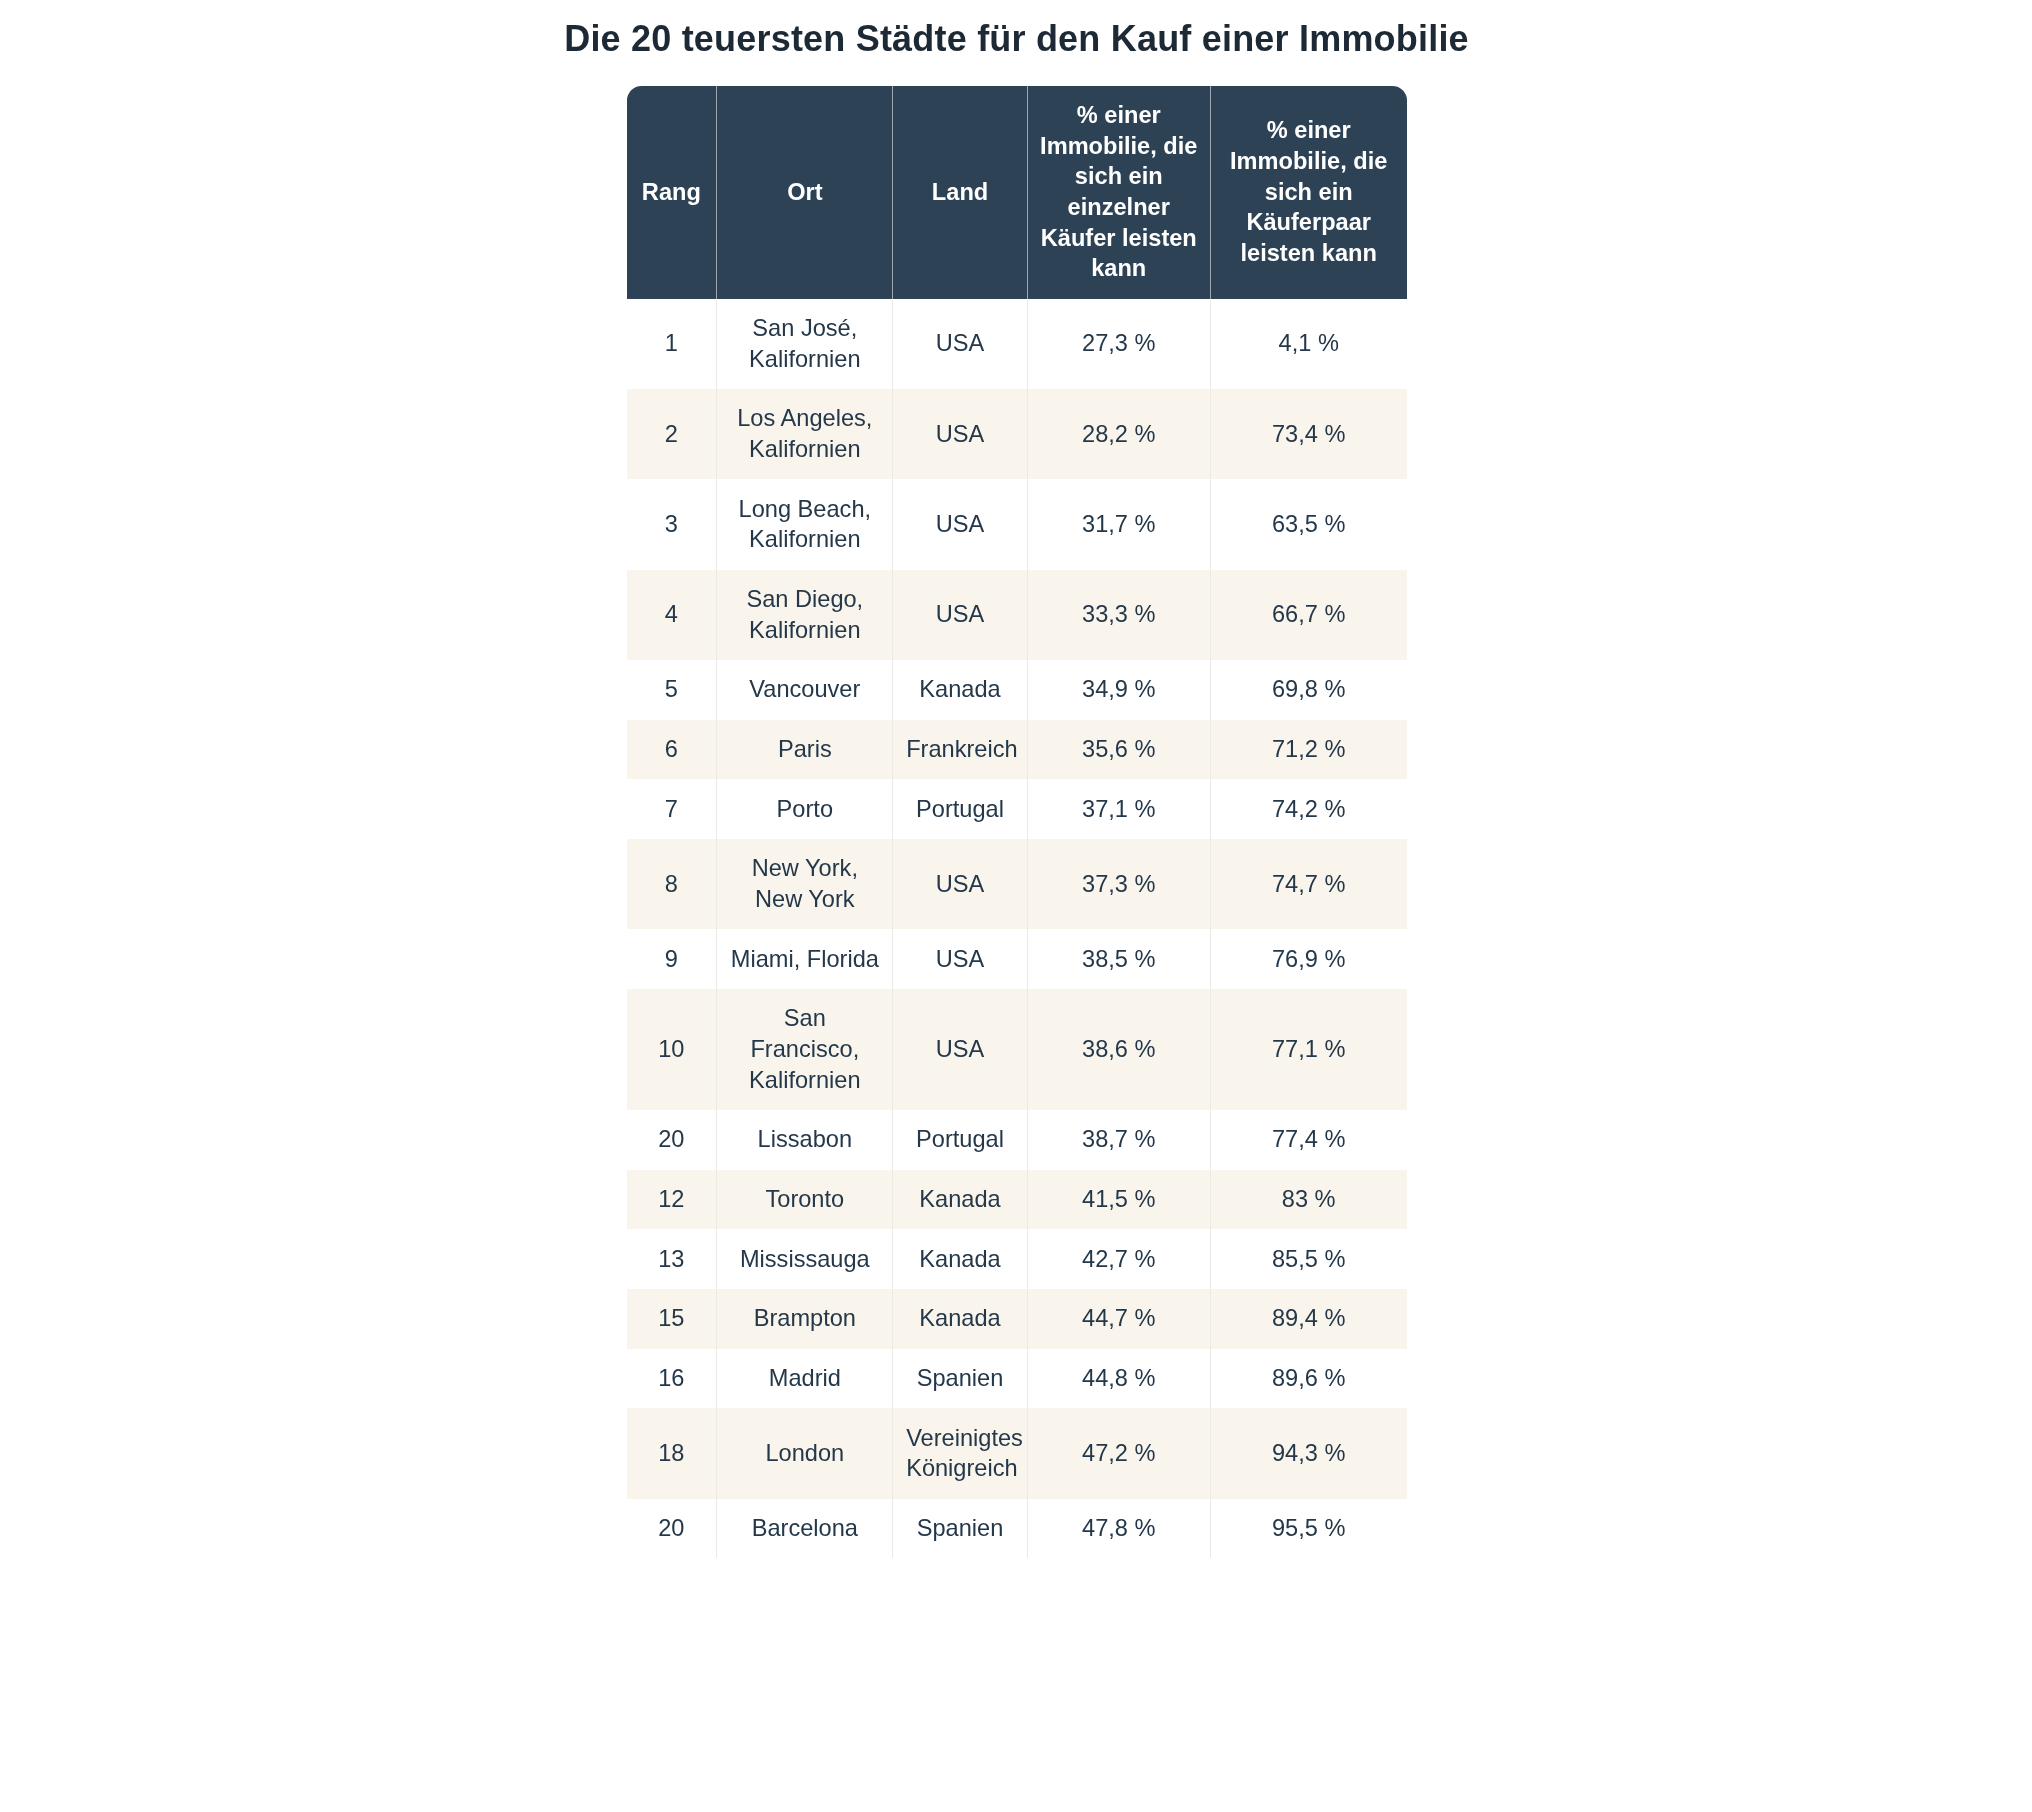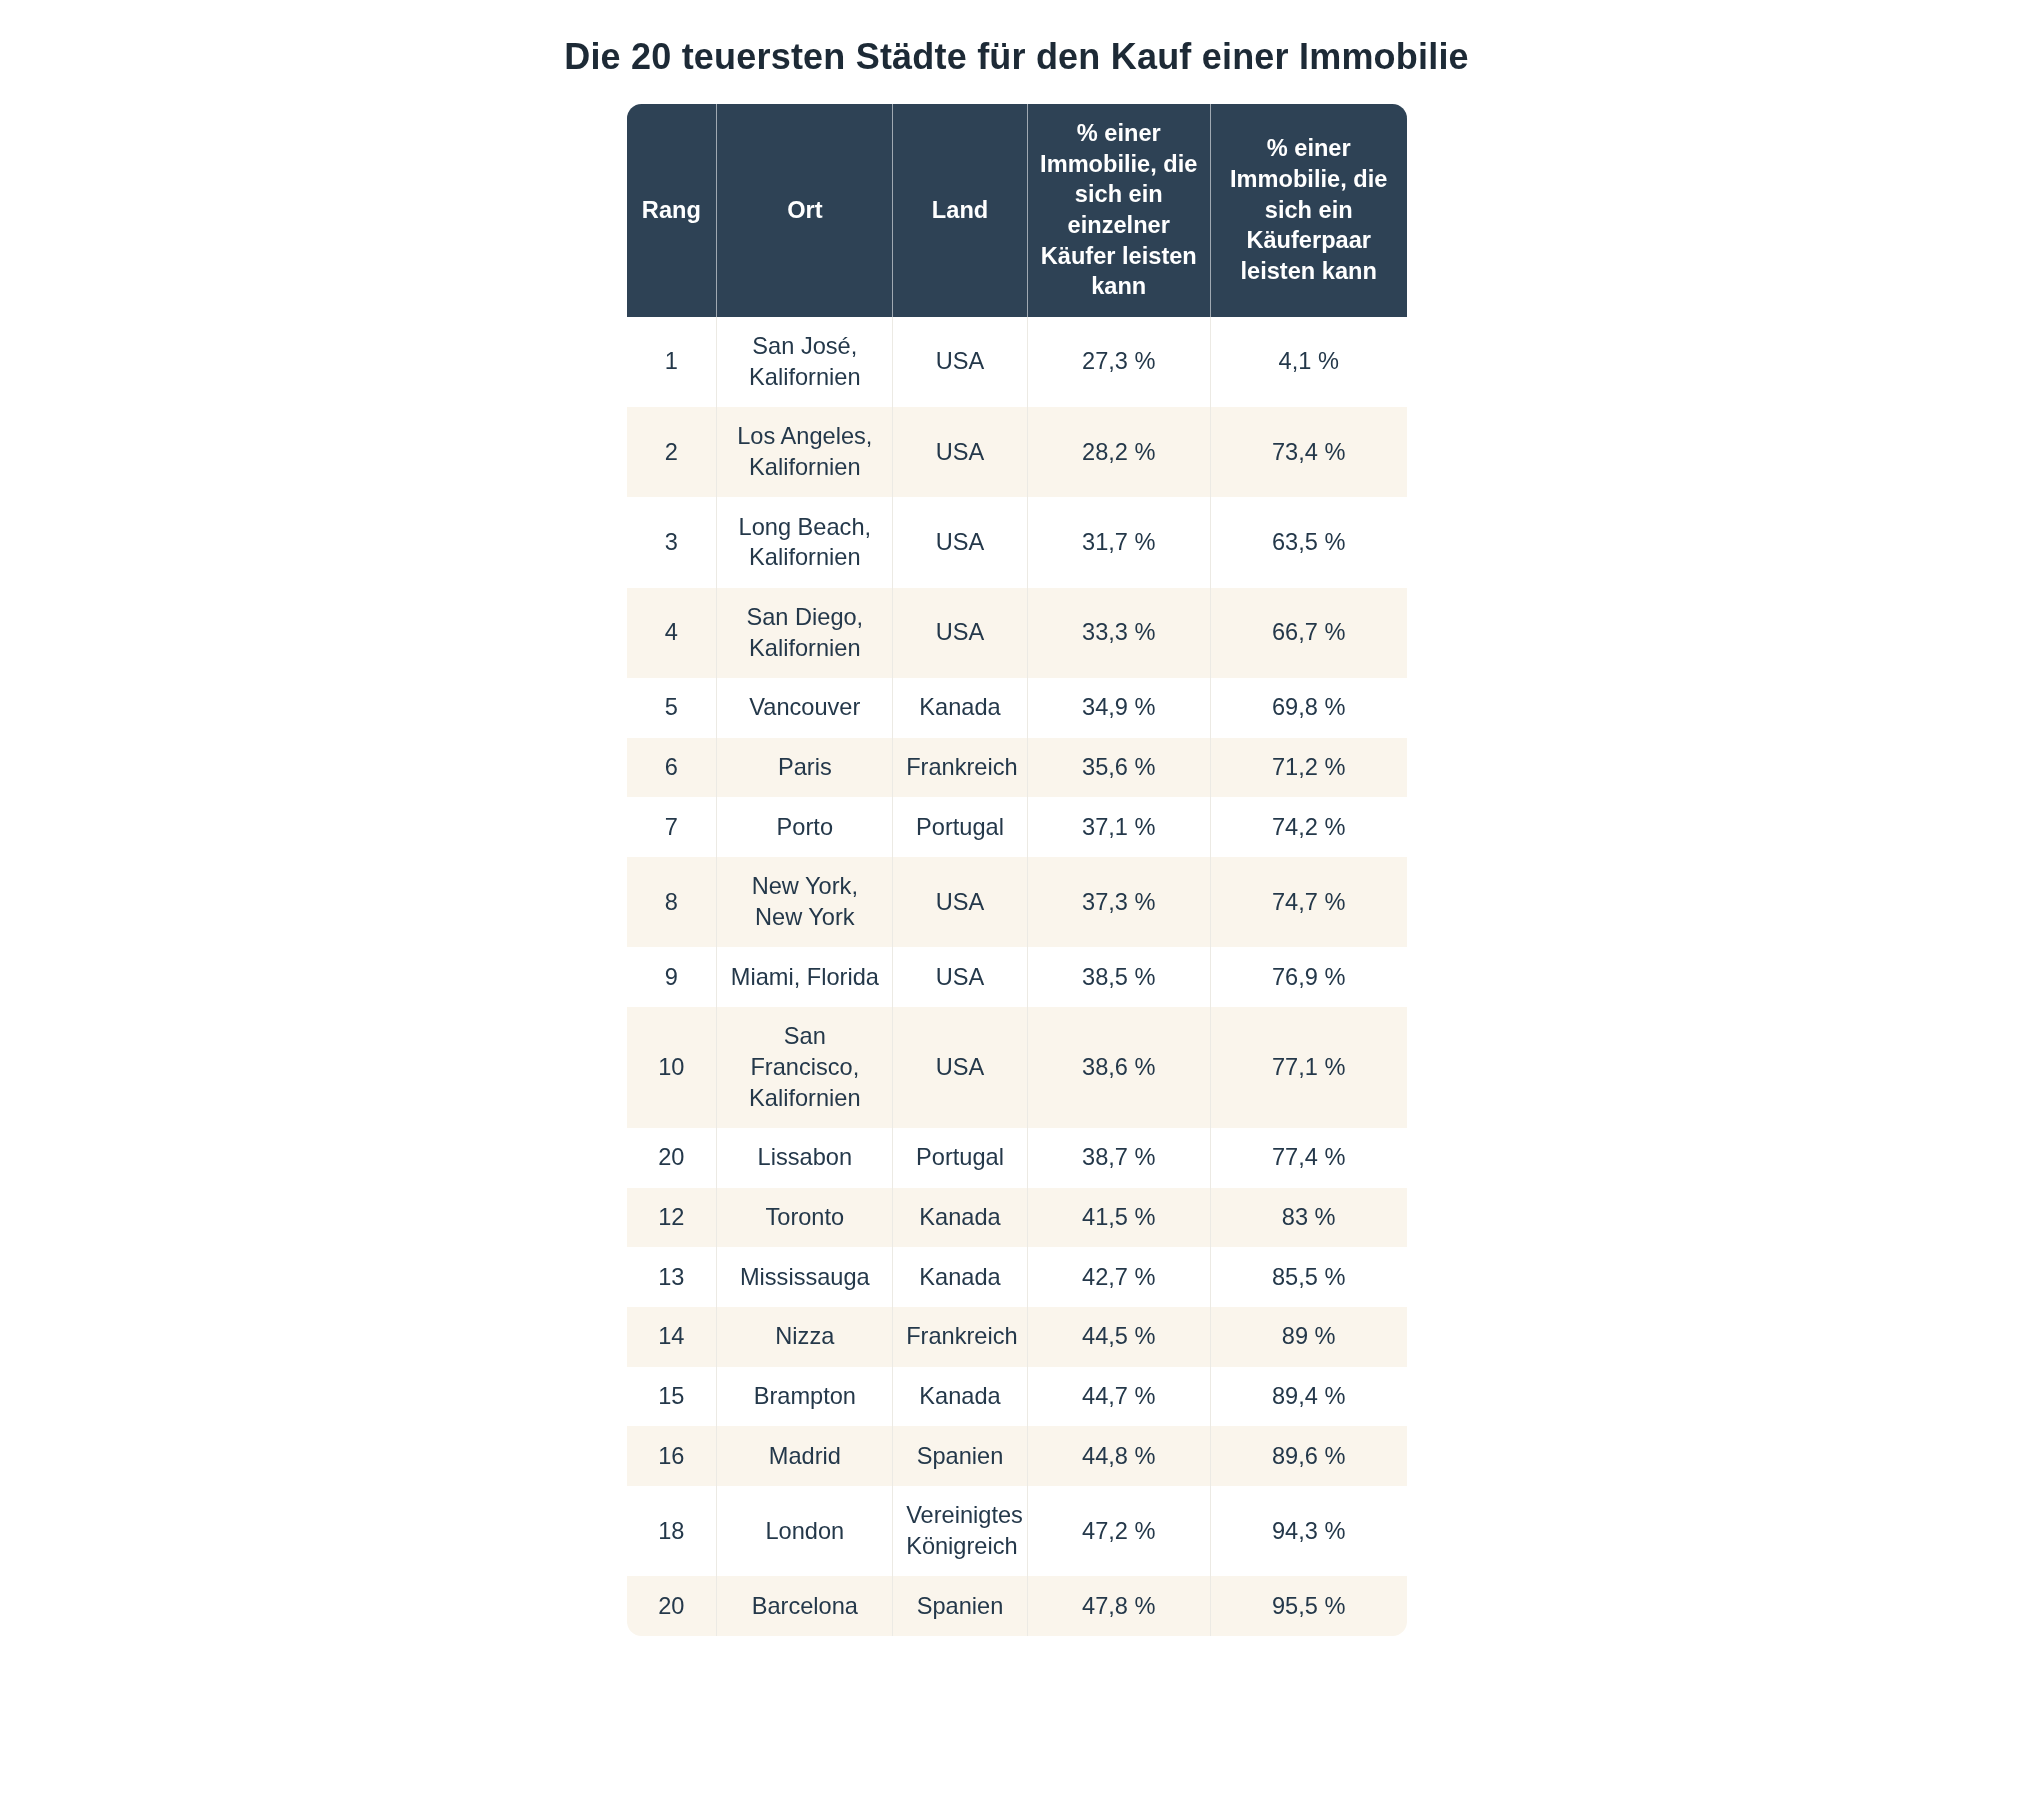--- a/index.html
+++ b/index.html
@@ -16,21 +16,21 @@
   html,body{background:#ffffff;}
   body{
     width:2033px;
     height:1813px;
     font-family:"Liberation Sans", sans-serif;
     color:var(--body-text);
     position:relative;
     overflow:hidden;
   }
   .page-title{
-    margin-top:36px;
+    margin-top:18px;
     text-align:center;
     font-size:36px;
     font-weight:700;
     letter-spacing:0.2px;
     color:var(--title-text);
   }
   .table-wrap{
     width:780px;
     margin:25.5px auto 0;
     border-radius:14.5px;
@@ -180,27 +180,20 @@
     <td>83 %</td>
   </tr>
         <tr>
     <td>13</td>
     <td>Mississauga</td>
     <td>Kanada</td>
     <td>42,7 %</td>
     <td>85,5 %</td>
   </tr>
         <tr>
-    <td>14</td>
-    <td>Nizza</td>
-    <td>Frankreich</td>
-    <td>44,5 %</td>
-    <td>89 %</td>
-  </tr>
-        <tr>
     <td>15</td>
     <td>Brampton</td>
     <td>Kanada</td>
     <td>44,7 %</td>
     <td>89,4 %</td>
   </tr>
         <tr>
     <td>16</td>
     <td>Madrid</td>
     <td>Spanien</td>

